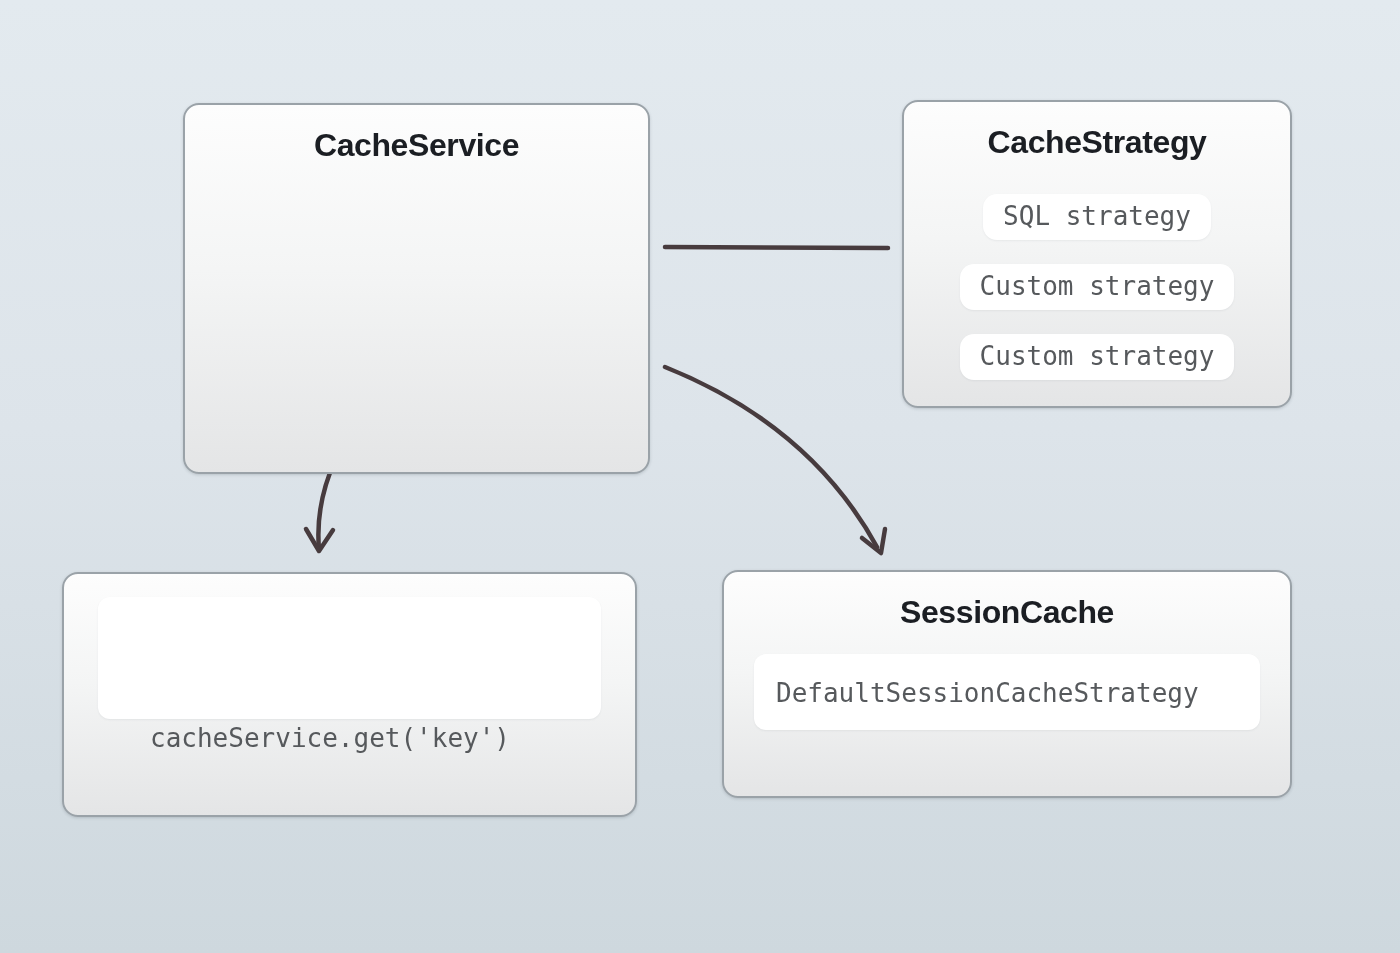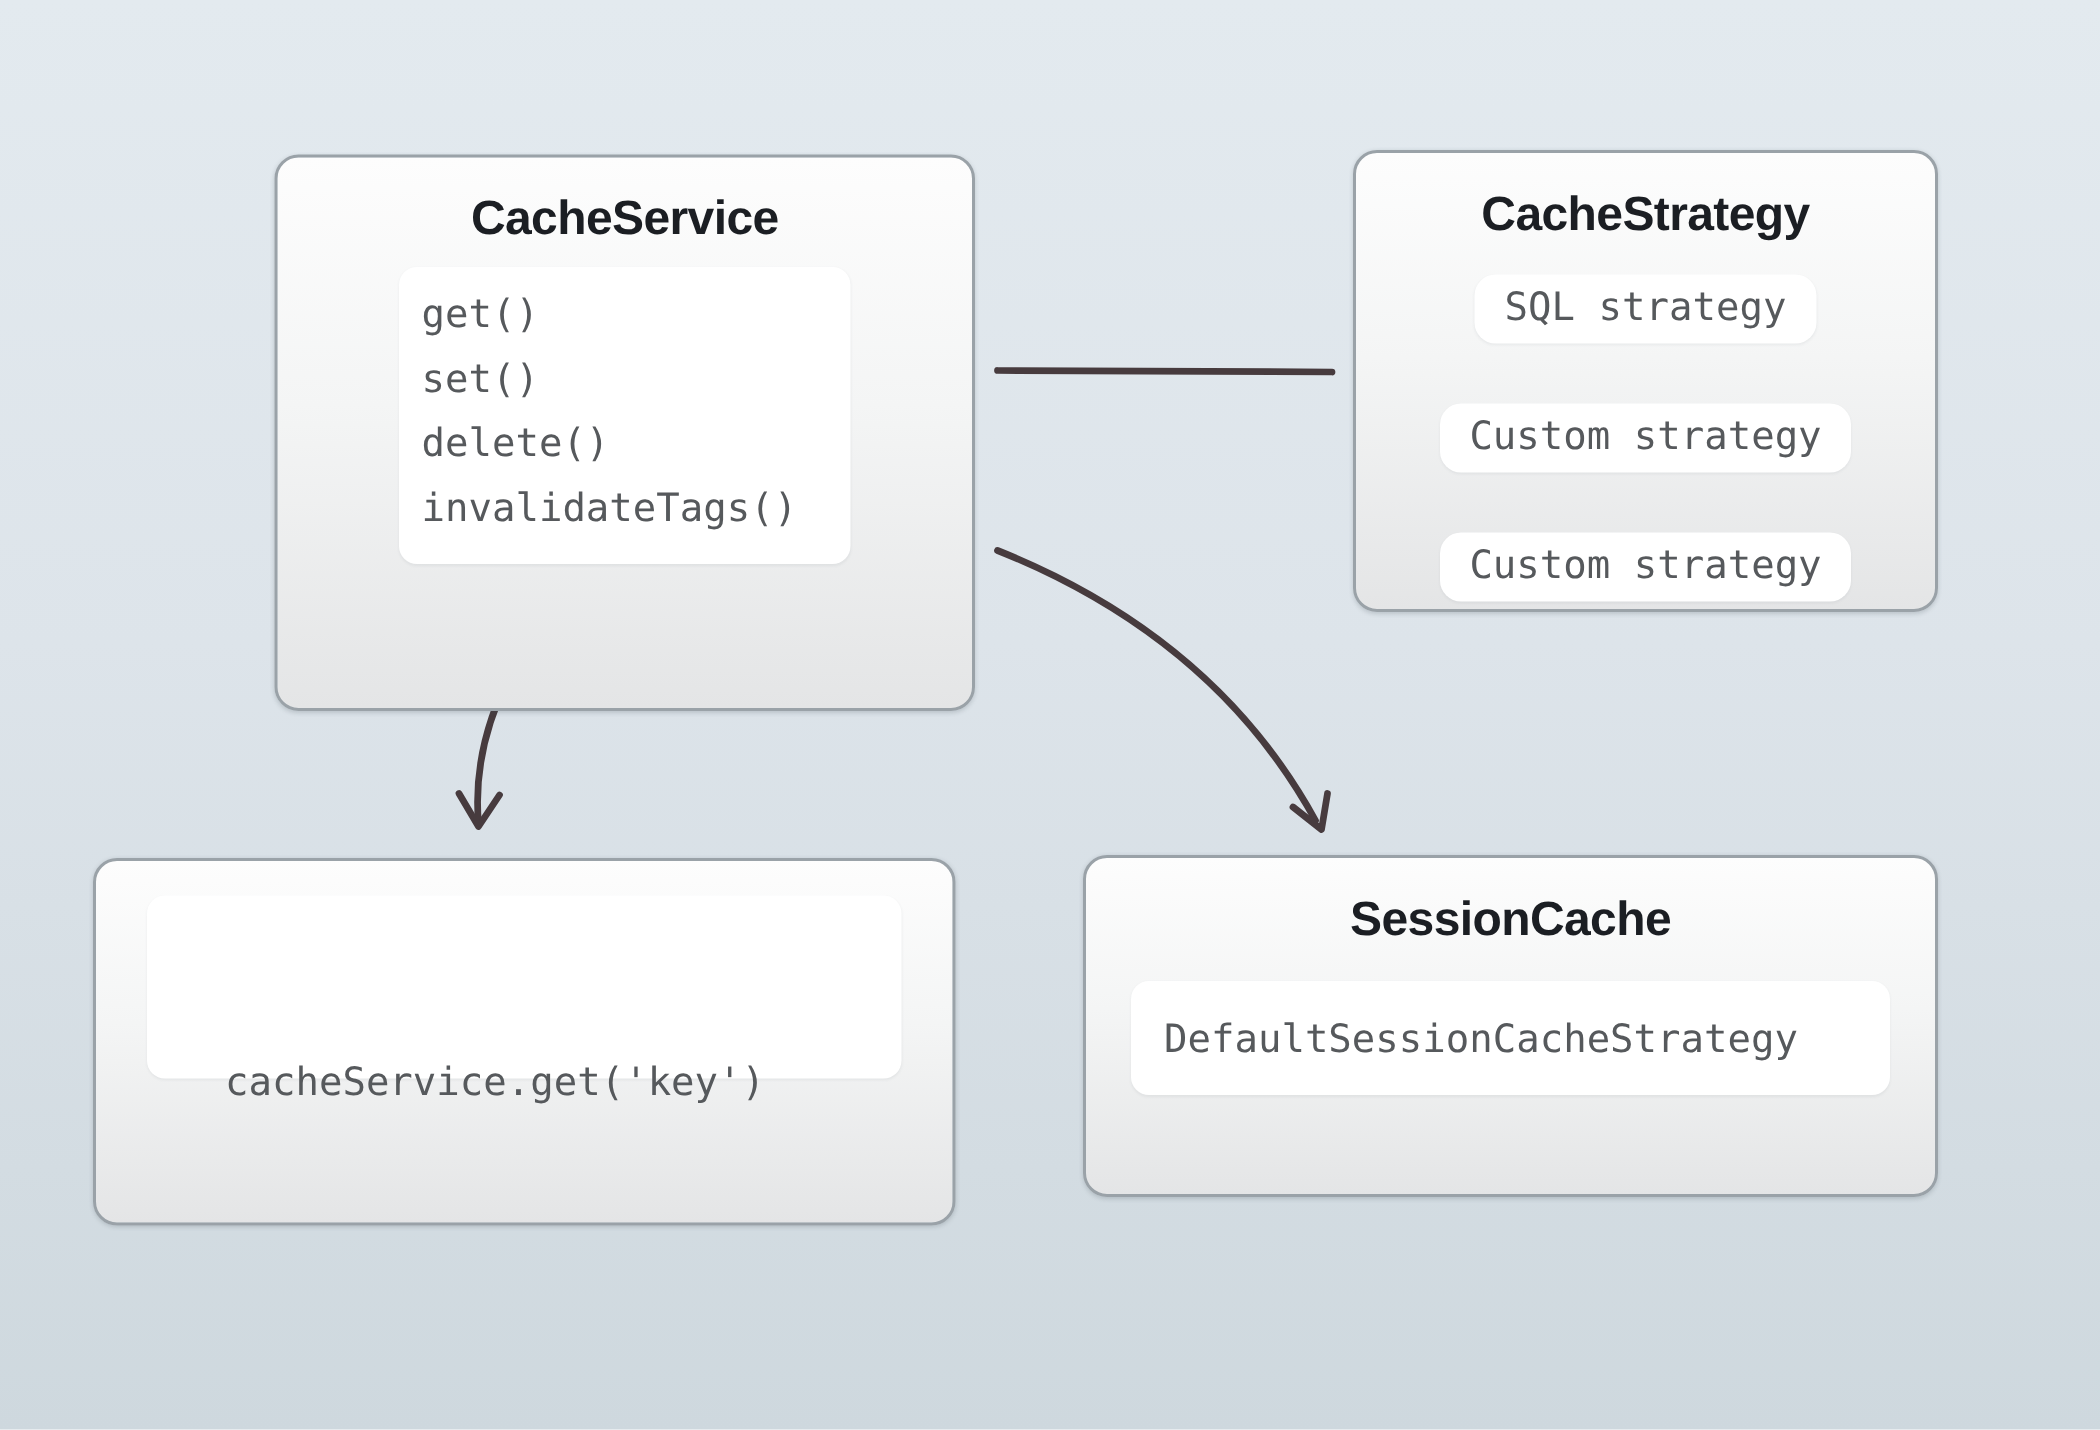--- a/index.html
+++ b/index.html
@@ -47,41 +47,41 @@
   
   #cache-service{left:183px;top:103px;width:467px;height:371px;}
   #cache-service .code-card{
     width:301px;height:198px;
     margin:14px auto 0;
     padding:11px 0 0 15px;
     font-size:26px;line-height:43px;
   }
   
   #cache-strategy{left:902px;top:100px;width:390px;height:308px;}
-  .pill-stack{display:flex;flex-direction:column;align-items:center;gap:40px;margin-top:22px;}
+  .pill-stack{display:flex;flex-direction:column;align-items:center;gap:24px;margin-top:33px;}
   .pill{
     background:var(--inner-card-bg);
     border-radius:14px;
     padding:7px 20px 9px;
     font-family:"DejaVu Sans Mono","Liberation Mono",monospace;
     font-size:26px;
     color:var(--code-color);
     box-shadow:0 1px 2px rgba(80,90,100,.08);
     white-space:nowrap;
   }
   
   #my-service{left:62px;top:572px;width:575px;height:245px;}
   #my-service .code-card{
     width:503px;height:122px;
     margin:23px auto 0;
     padding:15px 0 0 20px;
     font-size:26px;line-height:44px;
     white-space:pre;
   }
-  #my-service .code-line-2{margin-left:32px;}
+  #my-service .code-line-2{margin-left:32px;margin-top:16px;}
   
   #session-cache{left:722px;top:570px;width:570px;height:228px;}
   #session-cache .code-card{
     width:506px;height:76px;
     margin:23px auto 0;
     padding:17px 0 0 22px;
     font-size:26px;line-height:44px;
     white-space:nowrap;
   }
 </style>
@@ -93,26 +93,20 @@
   <svg class="edges" width="1400" height="953" viewBox="0 0 1400 953" xmlns="http://www.w3.org/2000/svg">
     <path d="M665 247 L888 248"></path>
     <path d="M365 410 Q313 480 319 549"></path>
     <path d="M306 529 L319 551 L333 530"></path>
     <path d="M665 367 Q810 425 877 547"></path>
     <path d="M862 538 L881 553 L885 529"></path>
   </svg>
 
   <div class="node" id="cache-service">
     <div class="node-title">CacheService</div>
-    <div class="code-card">
-      <div>get()</div>
-      <div>set()</div>
-      <div>delete()</div>
-      <div>invalidateTags()</div>
-    </div>
   </div>
 
   <div class="node" id="cache-strategy">
     <div class="node-title">CacheStrategy</div>
     <div class="pill-stack">
       <div class="pill">SQL strategy</div>
       <div class="pill">Custom strategy</div>
       <div class="pill">Custom strategy</div>
     </div>
   </div>

